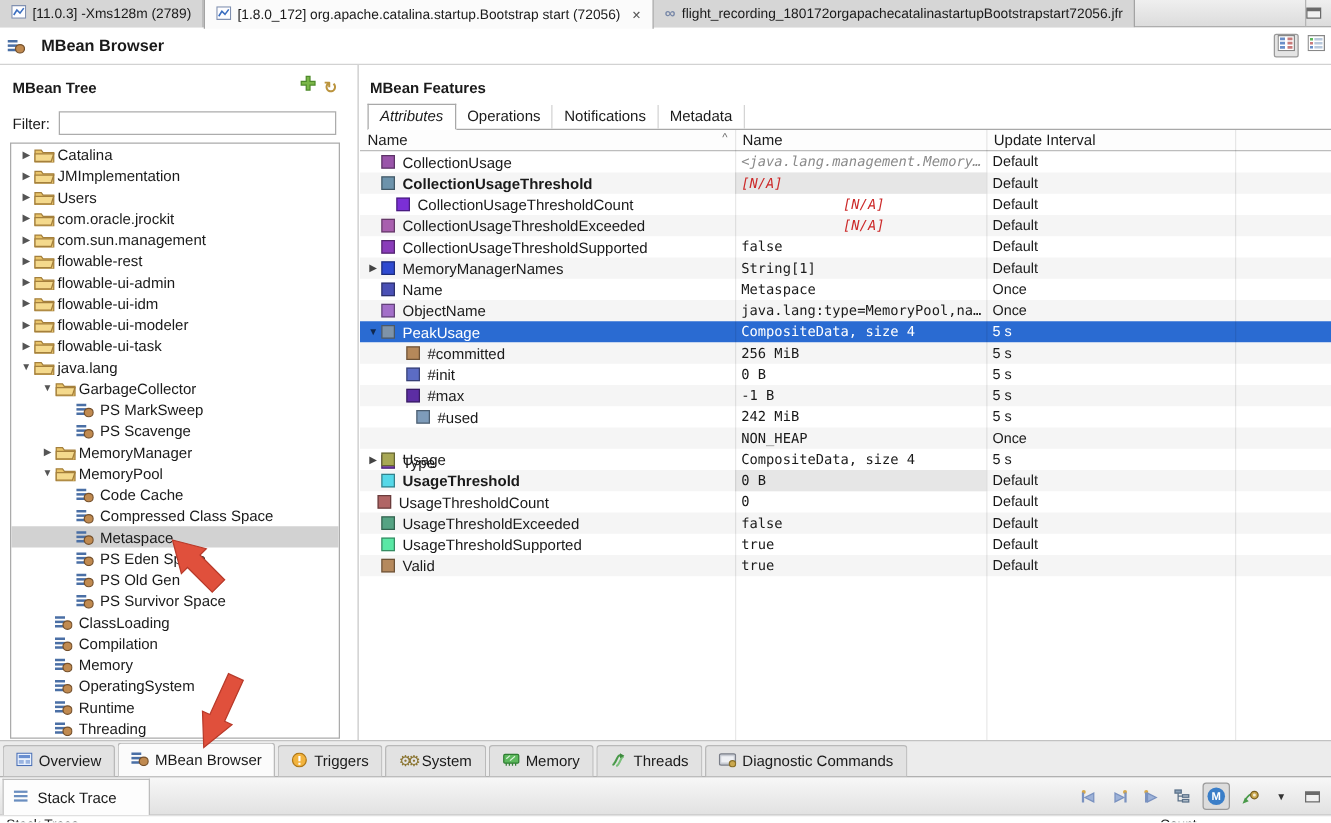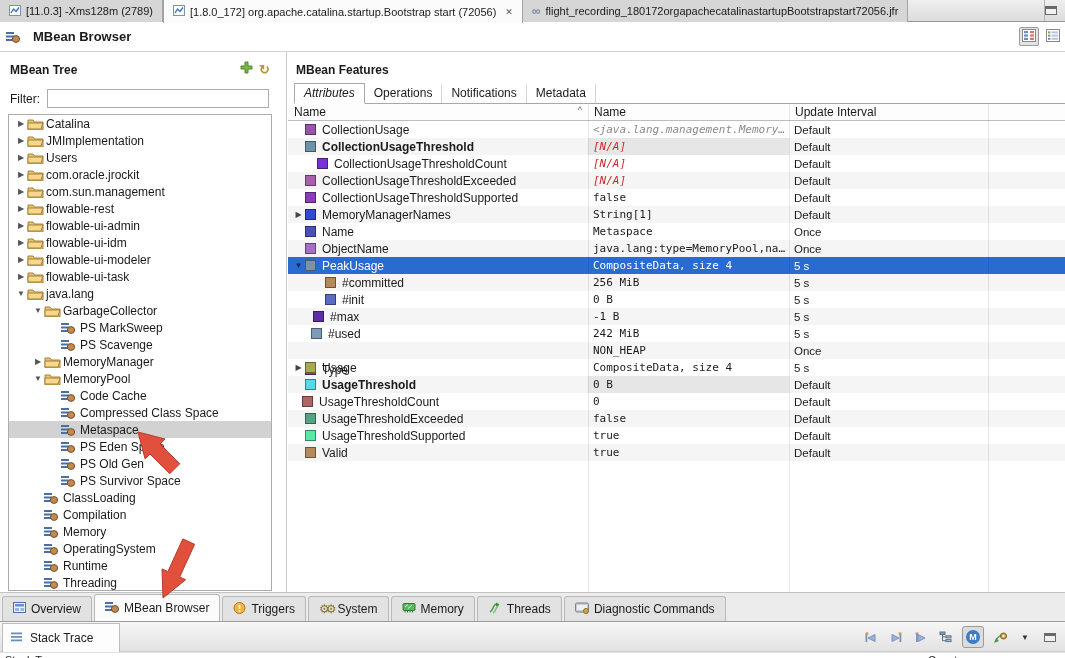--- a/index.html
+++ b/index.html
@@ -59,21 +59,21 @@
   .arow:nth-child(even) { background:#f5f5f5; }
   .arow.sel { background:#2a6bd2; color:#fff; }
   .c-name { width:300px; display:flex; align-items:center; overflow:hidden; white-space:nowrap; }
   .c-value { width:201px; font-family:"DejaVu Sans Mono", monospace; font-size:11px; overflow:hidden; white-space:nowrap; padding-left:5px; }
   .c-int { width:199px; padding-left:5px; font-size:11.5px; }
   .c-rest { flex:1; height:100%; }
   .arow.bold .c-name { font-weight:bold; }
   .arow.bold .c-value { background:#e6e6e6; height:100%; display:flex; align-items:center; }
   .arow.sel .c-value { background:transparent; color:#fff; }
   .v-typeref { color:#8a8a8a; font-style:italic; }
-  .v-na { color:#cc2a2a; font-style:italic; }
+  .v-na { color:#cc2a2a; font-style:italic;text-align:center; }
   .sq { width:11px; height:11px; border:1px solid rgba(0,0,0,0.4); margin-right:6px; flex:none; }
   .rtwisty { width:13px; font-size:8px; color:#444; text-align:center; flex:none; }
   .arow.sel .rtwisty { color:#10294f; }
   .colsep { position:absolute; top:0; width:1px; background:rgba(0,0,0,0.09); pointer-events:none; z-index:3; }
 
   
   #page-tabs { position:absolute; left:0; top:592px; width:1065px; height:30px; background:#ececec;
     border-top:1px solid #c2c2c2; border-bottom:1px solid #9d9d9d; display:flex; align-items:flex-end; padding-left:2px; }
   .ptab { display:flex; align-items:center; gap:5px; font-size:12px; height:25px; padding:0 10px;
     border:1px solid #b9b9b9; border-bottom:none; background:#e2e2e2; margin-right:2px; border-radius:3px 3px 0 0; white-space:nowrap; cursor:default; }
@@ -617,31 +617,31 @@
             <div class="c-name" style="padding-left: 24px;">
               <span class="rtwisty"></span>
               <span class="sq" style="background: rgb(92, 108, 196);"></span>
               <span>#init</span>
             </div>
             <div class="c-value">0 B</div>
             <div class="c-int">5 s</div>
             <div class="c-rest"></div>
           </div>
           <div class="arow">
-            <div class="c-name" style="padding-left: 12px;">
+            <div class="c-name" style="padding-left: 24px;">
               <span class="rtwisty"></span>
               <span class="sq" style="background: rgb(92, 45, 163);"></span>
               <span>#max</span>
             </div>
             <div class="c-value">-1 B</div>
             <div class="c-int">5 s</div>
             <div class="c-rest"></div>
           </div>
           <div class="arow">
-            <div class="c-name" style="padding-left: 10px;">
+            <div class="c-name" style="padding-left: 32px;">
               <span class="rtwisty"></span>
               <span class="sq" style="background: rgb(126, 156, 186);"></span>
               <span>#used</span>
             </div>
             <div class="c-value">242 MiB</div>
             <div class="c-int">5 s</div>
             <div class="c-rest"></div>
           </div>
           <div class="arow">
             <div class="c-name" style="padding-left: 4px; margin-top: 38px;">

